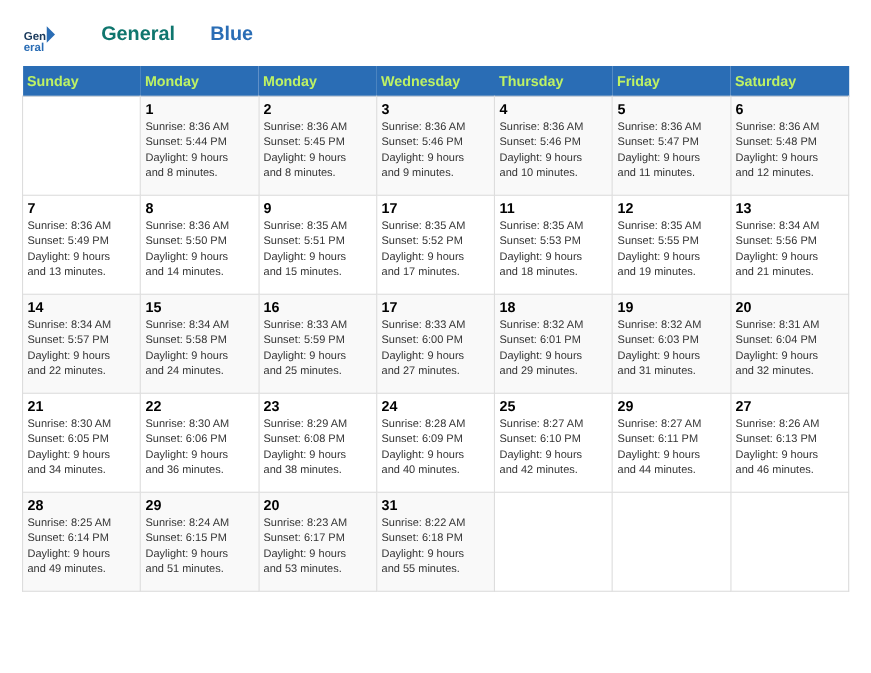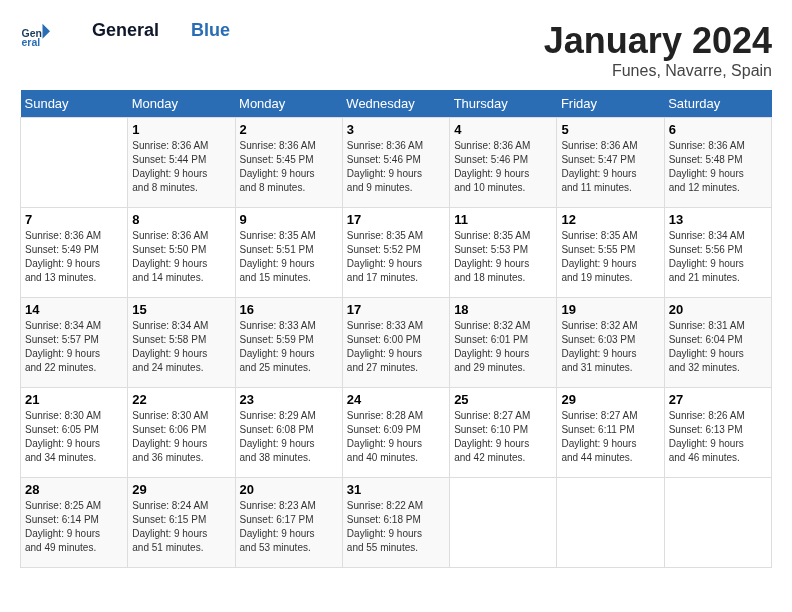--- a/index.html
+++ b/index.html
@@ -17,21 +17,21 @@
       margin-bottom: 10px;
     }
     .logo {
       display: flex;
       align-items: flex-start;
       font-size: 18px;
       font-weight: bold;
       color: #1a3a5c;
       gap: 40px;
     }
-    .logo-general { color: #0f172a; }
+    .logo-general { color: #0f766e; }
     .logo-blue { color: #2a6db5; margin-left: 32px; }
     .logo-icon {
       width: 30px;
       height: 30px;
       margin-right: 2px;
     }
     .title-section {
       text-align: right;
     }
     .month-title {
@@ -43,25 +43,25 @@
       font-size: 16px;
       color: #444;
     }
     table {
       width: 100%;
       border-collapse: collapse;
       font-size: 11px;
     }
     thead tr th {
       background-color: #2a6db5;
-      color: #ffffff;
+      color: #bef264;
       padding: 6px 4px;
       text-align: left;
       font-size: 13px;
-      font-weight: normal;
+      font-weight: bold;
     }
     tbody tr td {
       vertical-align: top;
       padding: 4px 4px;
       border: 1px solid #ddd;
       min-height: 80px;
       height: 90px;
       width: calc(100% / 7);
     }
     tbody tr {
@@ -92,24 +92,20 @@
   <div class="logo">
     <svg class="logo-icon" viewBox="0 0 40 40">
       <text x="2" y="22" font-size="14" font-weight="bold" fill="#1a3a5c">Gen</text>
       <text x="2" y="35" font-size="14" font-weight="bold" fill="#2a6db5">eral</text>
       <polygon points="30,5 40,15 30,25" fill="#2a6db5"></polygon>
     </svg>
     <div>
       <span class="logo-general">General</span><span class="logo-blue">Blue</span>
     </div>
   </div>
-  <div class="title-section">
-    <div class="month-title">January 2024</div>
-    <div class="location">Funes, Navarre, Spain</div>
-  </div>
 </div>
 
 <table>
   <thead>
     <tr>
     <th>Sunday</th>
         <th>Monday</th>
         <th>Monday</th>
         <th>Wednesday</th>
         <th>Thursday</th>

